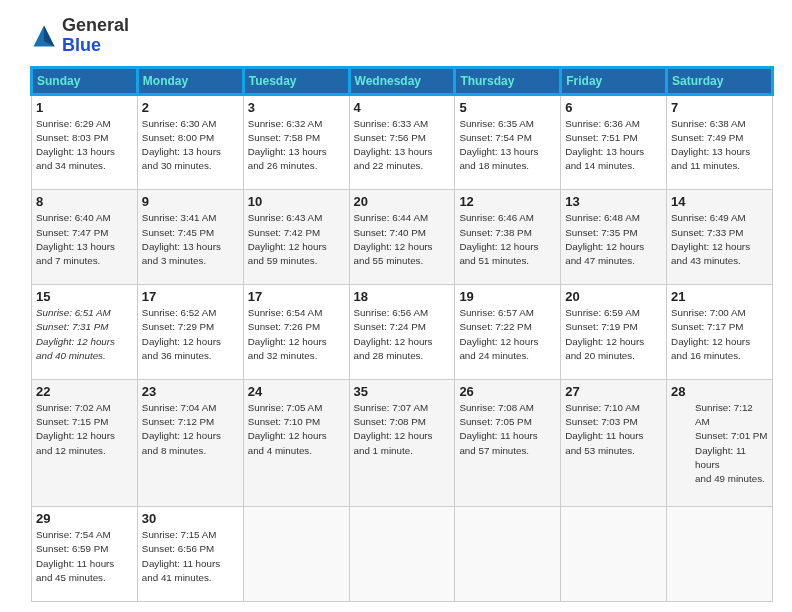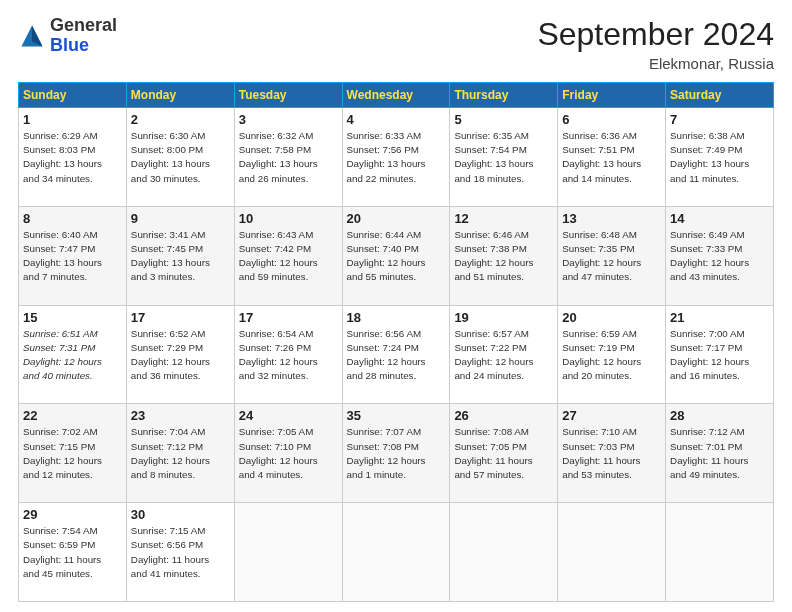--- a/index.html
+++ b/index.html
@@ -6,21 +6,21 @@
     body {
       font-family: Arial, sans-serif;
       background: #fff;
       width: 792px;
       height: 612px;
       overflow: hidden;
     }
     .page {
       width: 792px;
       height: 612px;
-      padding: 16px 18px 10px 18px;
+      padding: 16px 18px 10px 30px;
       display: flex;
       flex-direction: column;
     }
     .header {
       display: flex;
       justify-content: space-between;
       align-items: flex-start;
       margin-bottom: 10px;
     }
     .logo {
@@ -54,26 +54,26 @@
     }
     .calendar {
       flex: 1;
       border-collapse: collapse;
       width: 100%;
       font-size: 10.5px;
       table-layout: fixed;
     }
     .calendar th {
       background: #2266aa;
-      color: #fde047;
+      color: #5eead4;
       padding: 5px 4px;
       text-align: left;
       font-size: 12px;
       font-weight: bold;
-      border: 1px solid #0ea5e9;
+      border: 3px solid #0ea5e9;
     }
     .calendar td {
       border: 1px solid #ccc;
       vertical-align: top;
       padding: 4px 4px 4px 4px;
       height: 80px;
       background: #fff;
     }
     .calendar tr:nth-child(even) td {
       background: #f5f5f5;
@@ -104,24 +104,20 @@
   <div class="header">
     <div class="logo">
       <svg class="logo-icon" viewBox="0 0 32 32">
         <polygon points="16,4 28,28 4,28" fill="#1a6faf"></polygon>
         <polygon points="16,4 28,28 16,22" fill="#0d4a80"></polygon>
       </svg>
       <div class="logo-text">
         <span class="logo-general">General</span><br>
         <span class="logo-blue">Blue</span>
       </div>
-    </div>
-    <div class="title-block">
-      <div class="month-year">September 2024</div>
-      <div class="location">Elekmonar, Russia</div>
     </div>
   </div>
 
   <table class="calendar">
     <thead>
       <tr>
         <th>Sunday</th>
         <th>Monday</th>
         <th>Tuesday</th>
         <th>Wednesday</th>
@@ -322,21 +318,21 @@
           </td>
           <td>
             <span class="day-num">27</span>
             <div class="day-info" style="white-space: pre-line;">Sunrise: 7:10 AM
 Sunset: 7:03 PM
 Daylight: 11 hours
 and 53 minutes.</div>
           </td>
           <td>
             <span class="day-num">28</span>
-            <div class="day-info" style="white-space: pre-line;">Sunrise: 7:12 AM
+            <div class="day-info" style="white-space: pre-line; margin-left: 24px;">Sunrise: 7:12 AM
 Sunset: 7:01 PM
 Daylight: 11 hours
 and 49 minutes.</div>
           </td>
         </tr>
         <tr>
           <td>
             <span class="day-num">29</span>
             <div class="day-info" style="white-space: pre-line;">Sunrise: 7:54 AM
 Sunset: 6:59 PM

